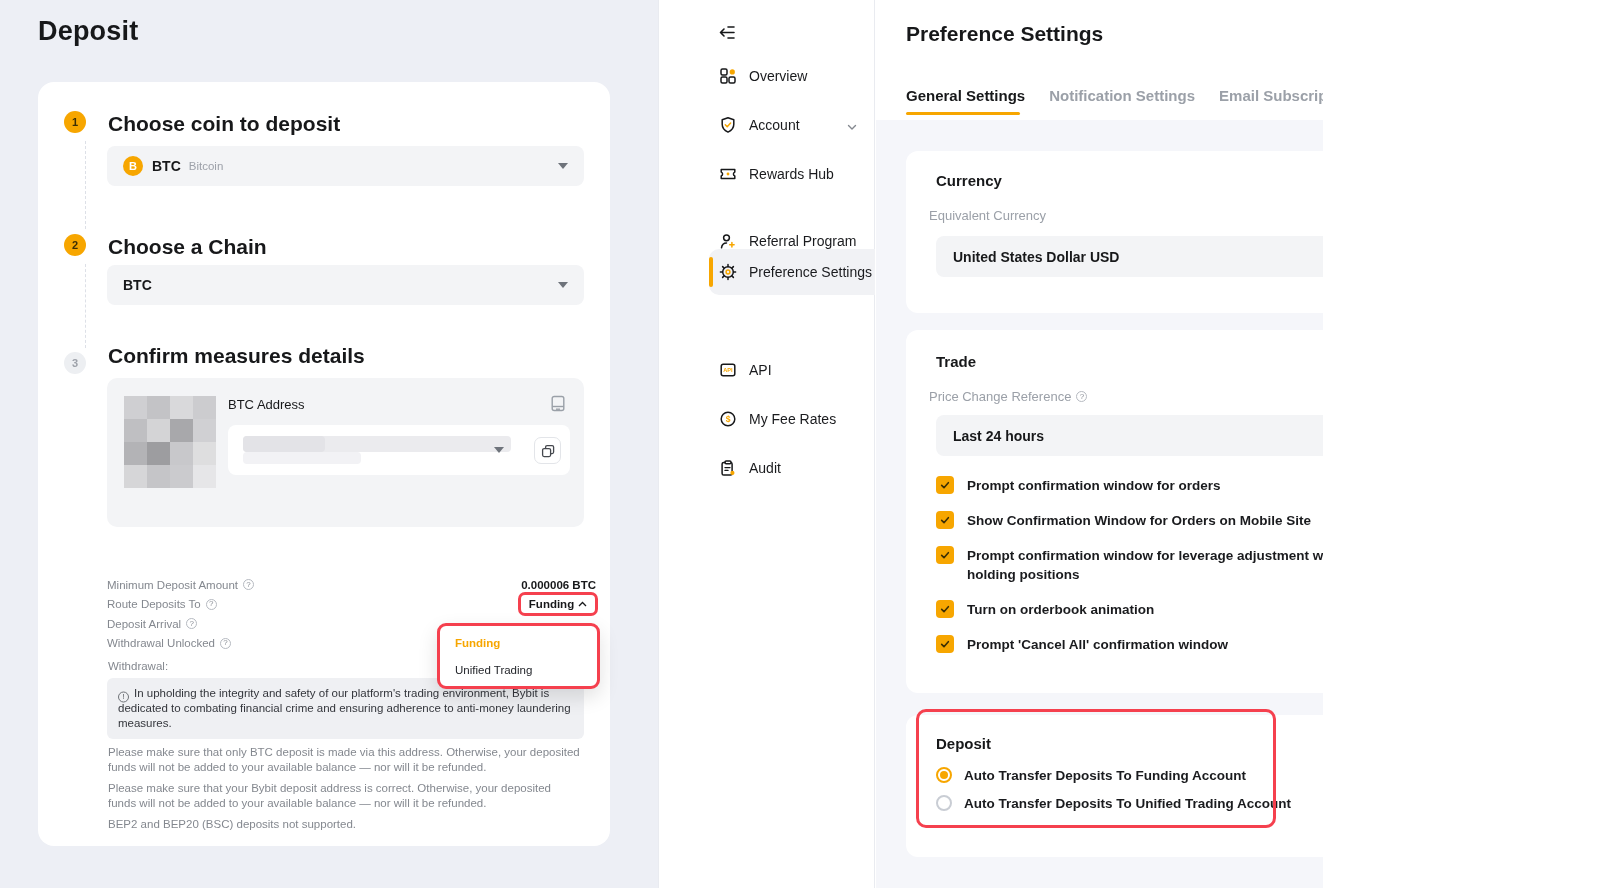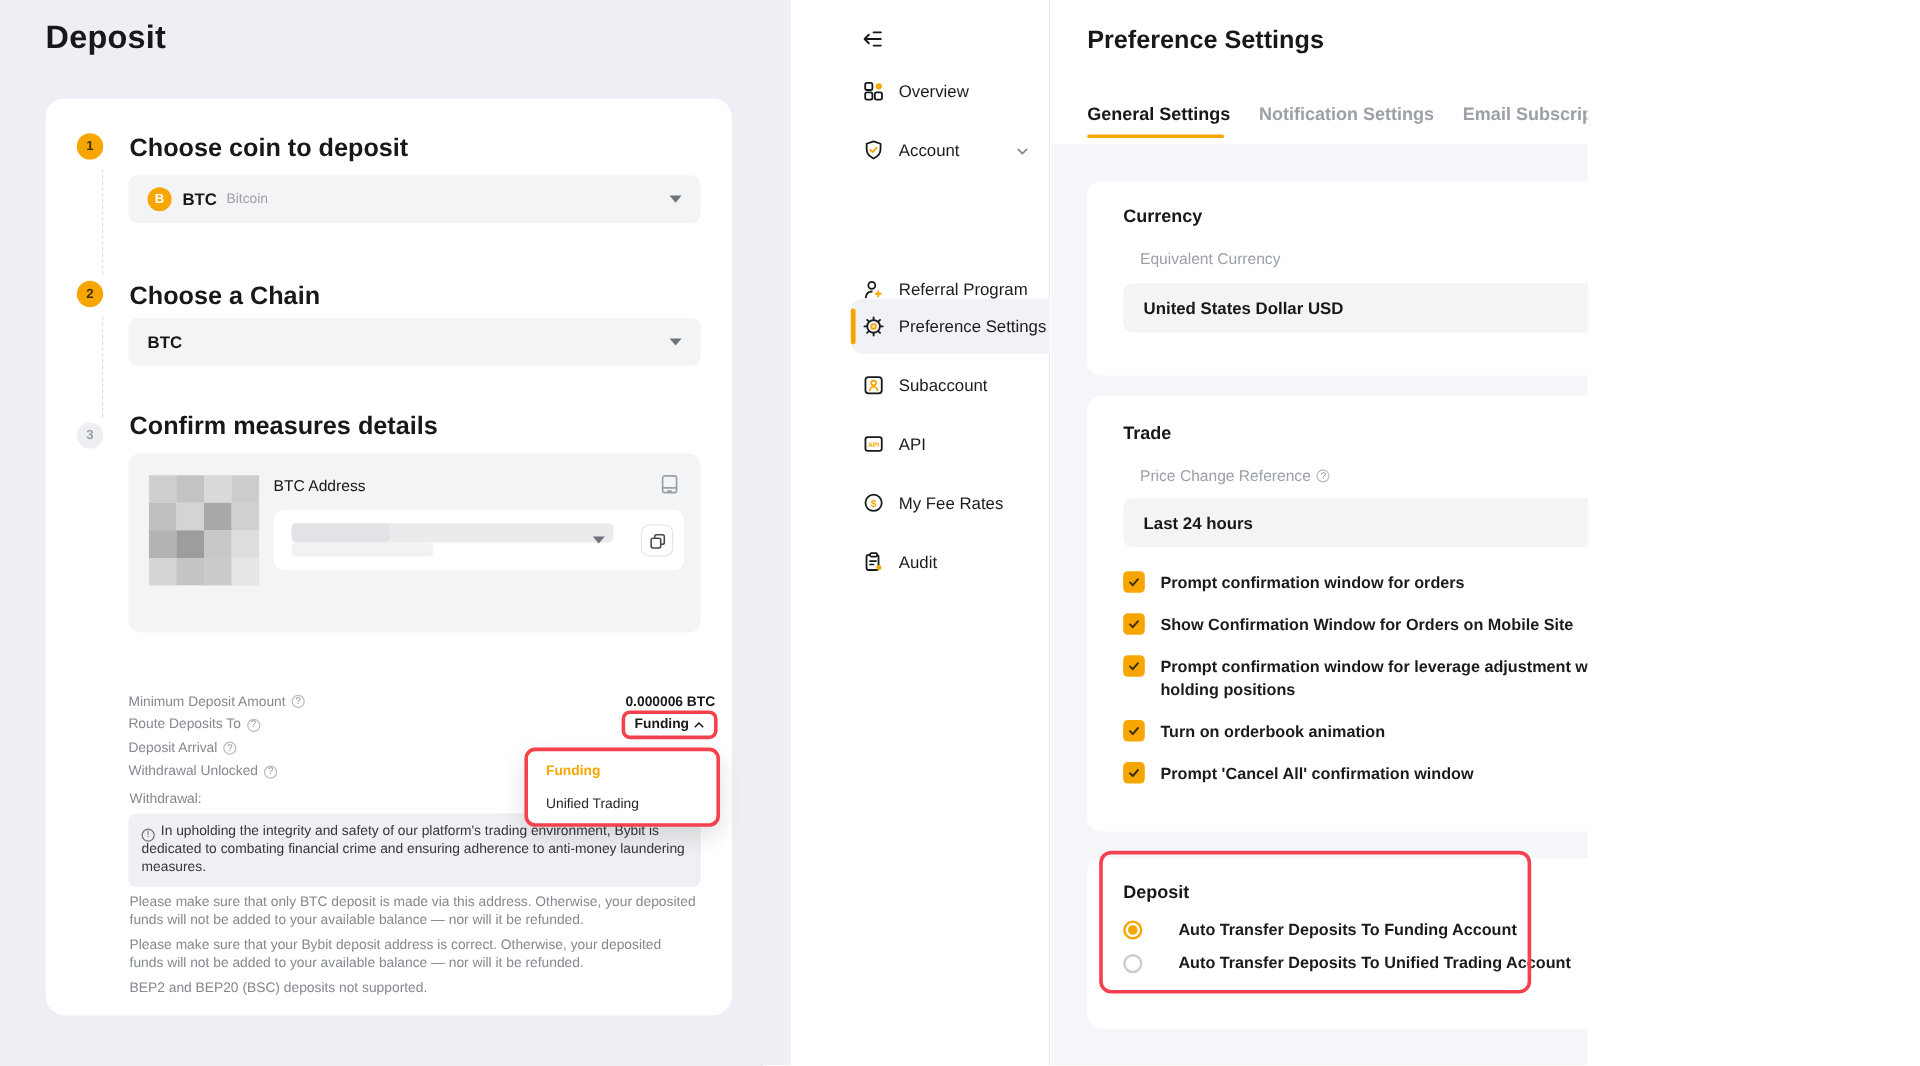--- a/index.html
+++ b/index.html
@@ -65,31 +65,31 @@
   
   .right{position:absolute;left:875px;top:0;width:725px;height:888px;background:#fff}
   .r-title{position:absolute;left:31px;top:22px;font-size:21px;font-weight:800}
   .tabs{position:absolute;left:31px;top:87px;display:flex;gap:24px}
   .tab{font-size:15px;font-weight:700;color:#9ba0a8}
   .tab.active{color:#17181a}
   .tab-underline{position:absolute;left:31px;top:112px;width:114px;height:3px;background:#f7a600;border-radius:2px}
   .gray-bg{position:absolute;left:1px;top:120px;width:699px;height:768px;background:#f5f6fa}
   .scard{position:absolute;left:31px;width:670px;background:#fff;border-radius:12px}
   .sc-title{position:absolute;left:30px;font-size:15px;font-weight:700}
-  .sc-label{position:absolute;left:44px;font-size:13px;color:#9ba0a8;display:flex;align-items:center}
+  .sc-label{position:absolute;left:23px;font-size:13px;color:#9ba0a8;display:flex;align-items:center}
   .sc-select{position:absolute;left:30px;width:444px;height:41px;background:#f3f4f6;border-radius:8px;
              display:flex;align-items:center;padding:0 17px;font-size:14px;font-weight:700}
   .sc-select .caret-down{position:absolute;right:17px}
   .chk-list{position:absolute;left:30px;top:146px;right:30px}
   .chk-row{display:flex;align-items:flex-start;gap:13px;margin-bottom:16px}
   .checkbox{width:18px;height:18px;background:#f7a600;border-radius:4px;flex:none;
             display:flex;align-items:center;justify-content:center}
   .chk-lbl{font-size:13.5px;font-weight:600;line-height:19px;color:#1a1b1e;max-width:425px}
   .radio-list{position:absolute;left:30px;top:52px}
-  .radio-row{display:flex;align-items:flex-start;gap:30px;margin-bottom:12px;height:16px}
+  .radio-row{display:flex;align-items:center;gap:12px;margin-bottom:12px;height:16px}
   .radio{width:16px;height:16px;border-radius:50%;border:2px solid #c9cdd4;position:relative;flex:none}
   .radio.on{border-color:#f7a600}
   .radio.on::after{content:"";position:absolute;inset:2px;border-radius:50%;background:#f7a600}
   .radio-lbl{font-size:13.5px;font-weight:600;color:#1a1b1e}
   .red-frame{position:absolute;left:10px;top:-6px;width:360px;height:119px;border:3px solid #f5404e;
              border-radius:10px;pointer-events:none;z-index:3}
 </style>
 </head>
 <body>
 
@@ -242,43 +242,42 @@
     <div class="nav-item" style="top:102px">
       <svg width="18" height="18" viewBox="0 0 18 18" fill="none">
           <path d="M9 1.8l5.8 2v4.4c0 3.8-2.3 6.3-5.8 7.9-3.5-1.6-5.8-4.1-5.8-7.9V3.8l5.8-2z" stroke="#17181a" stroke-width="1.5" stroke-linejoin="round"></path>
           <path d="M6.3 8.8l1.9 1.9 3.4-3.6" stroke="#f7a600" stroke-width="1.5" stroke-linecap="round" stroke-linejoin="round"></path>
         </svg>
       <span class="lbl">Account</span>
       <span class="nav-chev"><svg width="12" height="12" viewBox="0 0 12 12" fill="none">
             <path d="M2.5 4.5L6 8l3.5-3.5" stroke="#84888f" stroke-width="1.4" stroke-linecap="round" stroke-linejoin="round"></path>
           </svg></span>
     </div>
+    <div class="nav-item" style="top:151px">
+      <svg width="18" height="18" viewBox="0 0 18 18" fill="none">
+          <path d="M2.2 4.5h13.6v2.6a2 2 0 0 0 0 3.8v2.6H2.2v-2.6a2 2 0 0 0 0-3.8V4.5z" stroke="#17181a" stroke-width="1.5" stroke-linejoin="round"></path>
+          <circle cx="9" cy="9" r="1.4" fill="#f7a600"></circle>
+        </svg>
+      <span class="lbl">Rewards Hub</span>
+    </div>
     <div class="nav-item" style="top:218px">
       <svg width="18" height="18" viewBox="0 0 18 18" fill="none">
           <circle cx="7.5" cy="5.8" r="2.9" stroke="#17181a" stroke-width="1.5"></circle>
           <path d="M2.5 15.8c.4-3.2 2.4-4.9 5-4.9" stroke="#17181a" stroke-width="1.5" stroke-linecap="round"></path>
           <path d="M12.9 10.6v4.4M10.7 12.8h4.4" stroke="#f7a600" stroke-width="1.5" stroke-linecap="round"></path>
         </svg>
       <span class="lbl">Referral Program</span>
     </div>
     <div class="nav-item" style="top:249px">
       <svg width="18" height="18" viewBox="0 0 18 18" fill="none">
           <circle cx="9" cy="9" r="5.3" stroke="#17181a" stroke-width="1.5"></circle>
           <path d="M9 1.4v2M9 14.6v2M1.4 9h2M14.6 9h2M3.6 3.6l1.5 1.5M12.9 12.9l1.5 1.5M14.4 3.6l-1.5 1.5M5.1 12.9l-1.5 1.5" stroke="#17181a" stroke-width="1.5" stroke-linecap="round"></path>
           <circle cx="9" cy="9" r="1.9" stroke="#f7a600" stroke-width="1.5"></circle>
         </svg>
       <span class="lbl">Preference Settings</span>
-    </div>
-    <div class="nav-item" style="top:298px">
-      <svg width="18" height="18" viewBox="0 0 18 18" fill="none">
-          <rect x="2.2" y="2.2" width="13.6" height="13.6" rx="2.5" stroke="#17181a" stroke-width="1.5"></rect>
-          <circle cx="9" cy="7.2" r="2" stroke="#f7a600" stroke-width="1.4"></circle>
-          <path d="M5.7 13.4c.5-2.1 1.8-3.1 3.3-3.1s2.8 1 3.3 3.1" stroke="#f7a600" stroke-width="1.4" stroke-linecap="round"></path>
-        </svg>
-      <span class="lbl">Subaccount</span>
     </div>
     <div class="nav-item" style="top:347px">
       <svg width="18" height="18" viewBox="0 0 18 18">
           <rect x="2.2" y="3.2" width="13.6" height="11.6" rx="2" fill="none" stroke="#17181a" stroke-width="1.5"></rect>
           <text x="9" y="11.2" font-size="5.6" font-weight="700" fill="#f7a600" text-anchor="middle" font-family="Liberation Sans, sans-serif">API</text>
         </svg>
       <span class="lbl">API</span>
     </div>
     <div class="nav-item" style="top:396px">
       <svg width="18" height="18" viewBox="0 0 18 18">

